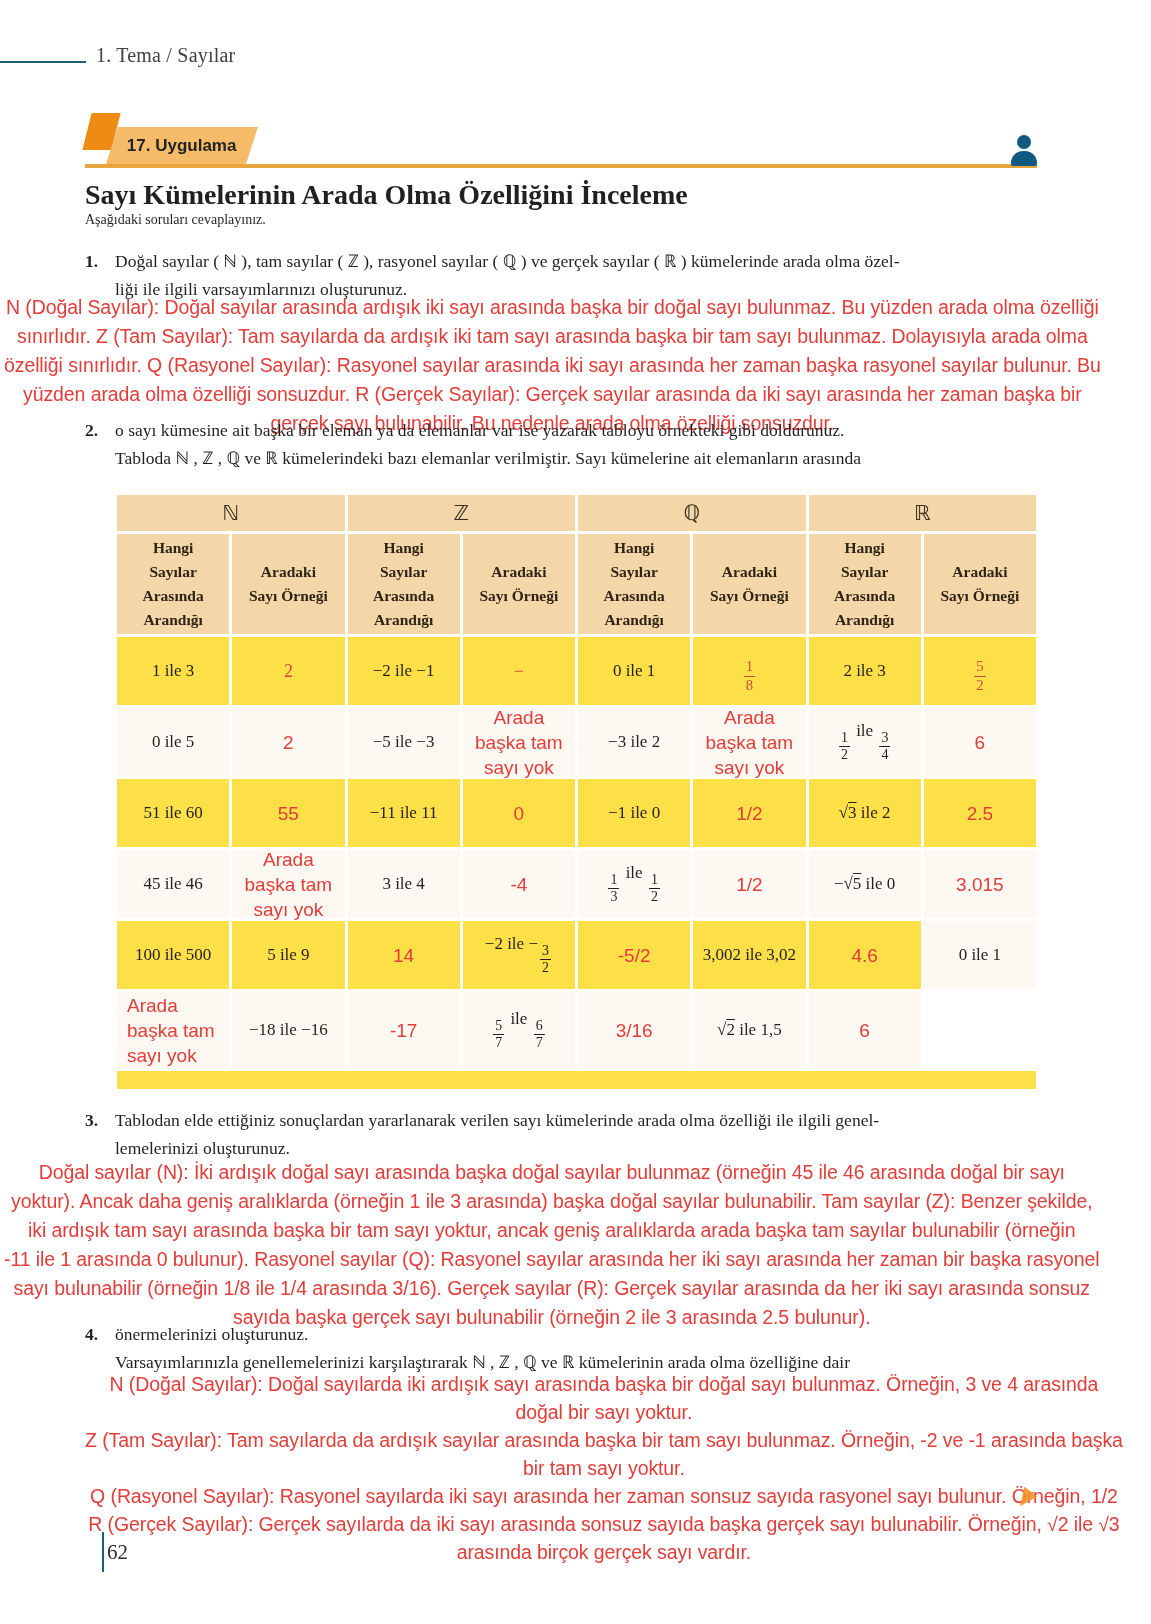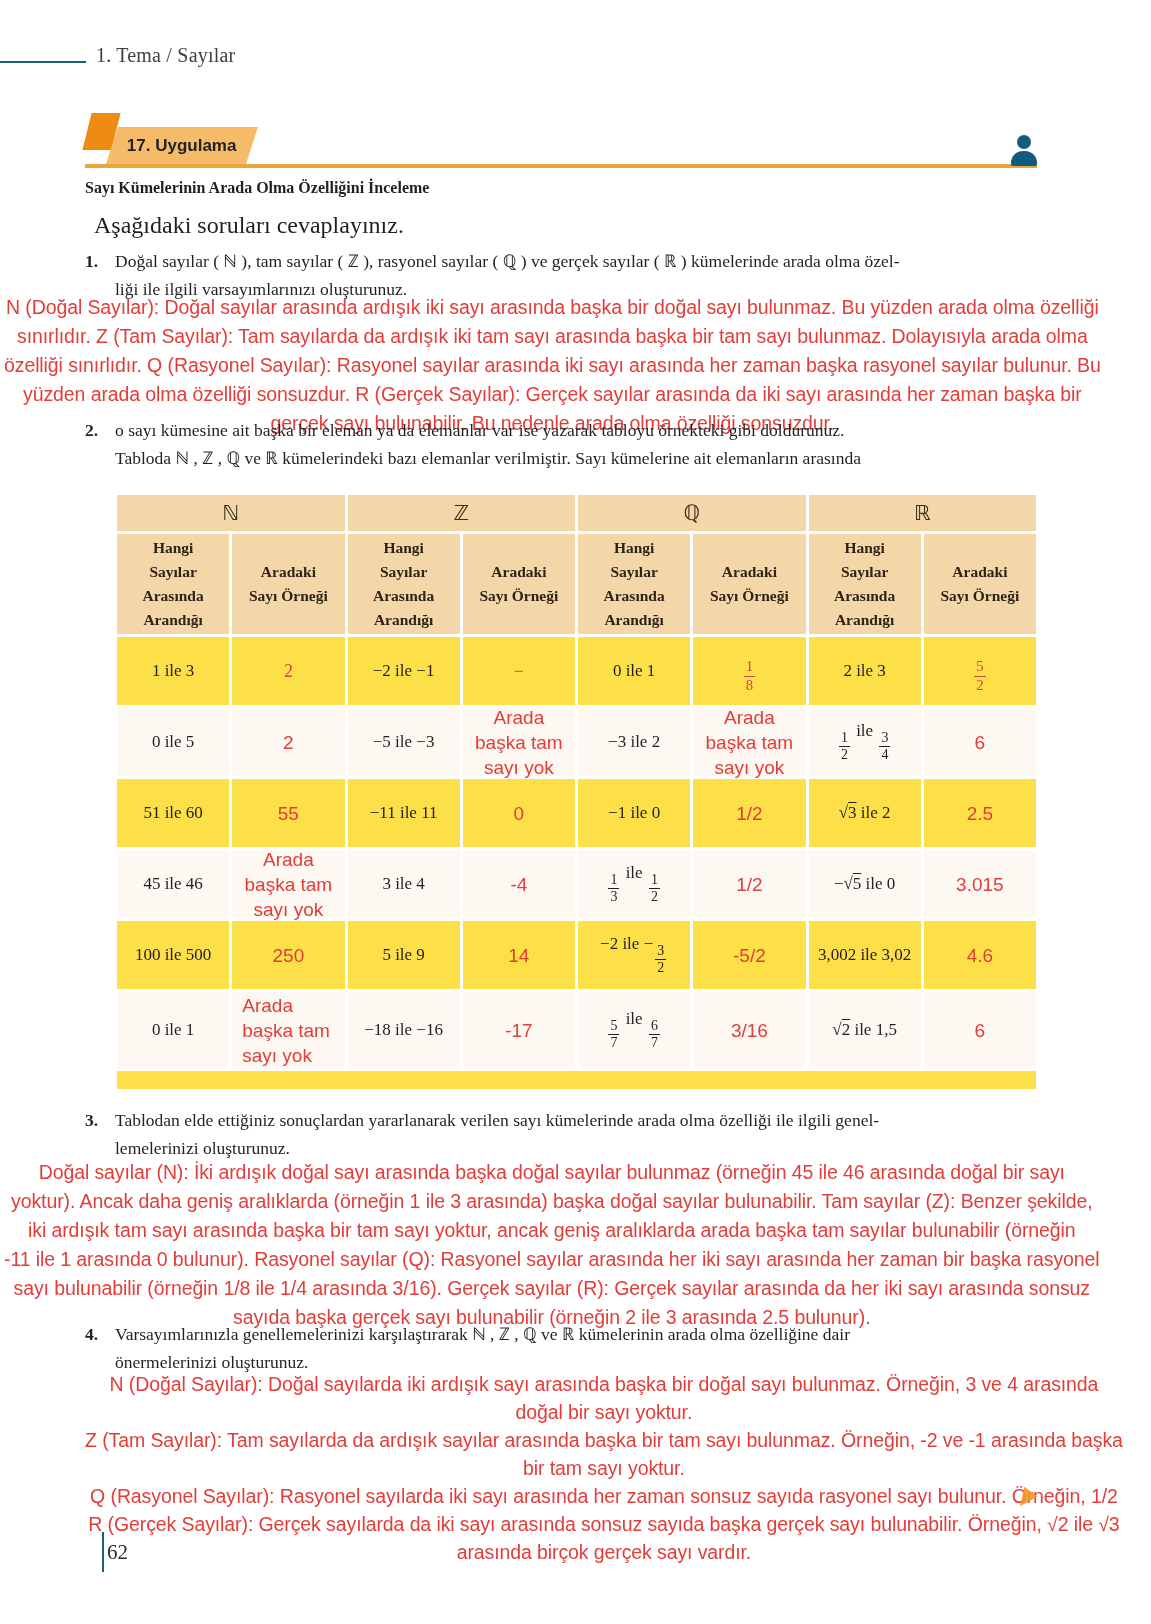--- a/index.html
+++ b/index.html
@@ -11,22 +11,22 @@
   .breadcrumb{position:absolute;left:96px;top:44px;font-size:20px;color:#404040;letter-spacing:.2px;}
   .badge-square{position:absolute;left:87px;top:113px;width:29px;height:37px;background:#ee8b13;transform:skewX(-14deg);}
   .badge{position:absolute;left:112px;top:127px;width:140px;height:37px;background:#f5bb68;
          transform:skewX(-18deg);display:flex;align-items:center;justify-content:center;}
   .badge-label{transform:skewX(18deg);font-family:"Liberation Sans",sans-serif;font-weight:700;font-size:17px;color:#222;}
   .section-rule{position:absolute;left:85px;top:164px;width:952px;height:4px;background:#e9a63d;}
   .person{position:absolute;left:1007px;top:135px;width:34px;height:31px;}
   .person .head{position:absolute;left:10px;top:0;width:14px;height:14px;border-radius:50%;background:#135a80;}
   .person .body{position:absolute;left:4px;top:16px;width:26px;height:15px;border-radius:12px 12px 2px 2px;background:#135a80;}
 
-  .title{position:absolute;left:85px;top:179px;font-size:16px;font-weight:700;white-space:nowrap;}
-  .subtitle{position:absolute;left:94px;top:212px;font-size:24px;white-space:nowrap;}
+  .title{position:absolute;left:85px;top:179px;font-size:28px;font-weight:700;white-space:nowrap;}
+  .subtitle{position:absolute;left:85px;top:212px;font-size:14px;white-space:nowrap;}
 
   
   .q{position:absolute;font-size:17.5px;line-height:28px;}
   .qn{position:absolute;left:0;top:0;font-weight:700;}
   .qtext{margin-left:30px;}
   .qtext .ln{white-space:nowrap;}
   #q1{left:85px;top:247px;}
   #q2{left:85px;top:416px;}
   #q3{left:85px;top:1106px;}
   #q4{left:85px;top:1320px;}
@@ -234,23 +234,20 @@
       </div>
       <div class="cell even ck">
         <span>−√<span class="ov">5</span> ile 0</span>
       </div>
       <div class="cell even ch">
         <span>3.015</span>
       </div>
       <div class="cell odd ck">
         <span>100 ile 500</span>
       </div>
-      <div class="cell odd ch">
-        <span>250</span>
-      </div>
       <div class="cell odd ck">
         <span>5 ile 9</span>
       </div>
       <div class="cell odd ch">
         <span>14</span>
       </div>
       <div class="cell odd ck">
         <span>−2 ile −<span class="fr">
             <span class="n">3</span>
             <span class="d">2</span>
@@ -310,22 +307,22 @@
       <div class="ln">yoktur). Ancak daha geniş aralıklarda (örneğin 1 ile 3 arasında) başka doğal sayılar bulunabilir. Tam sayılar (Z): Benzer şekilde,</div>
       <div class="ln">iki ardışık tam sayı arasında başka bir tam sayı yoktur, ancak geniş aralıklarda arada başka tam sayılar bulunabilir (örneğin</div>
       <div class="ln">-11 ile 1 arasında 0 bulunur). Rasyonel sayılar (Q): Rasyonel sayılar arasında her iki sayı arasında her zaman bir başka rasyonel</div>
       <div class="ln">sayı bulunabilir (örneğin 1/8 ile 1/4 arasında 3/16). Gerçek sayılar (R): Gerçek sayılar arasında da her iki sayı arasında sonsuz</div>
       <div class="ln">sayıda başka gerçek sayı bulunabilir (örneğin 2 ile 3 arasında 2.5 bulunur).</div>
     </div>
 
   <div class="q" id="q4">
     <span class="qn">4.</span>
     <div class="qtext">
+        <div class="ln">önermelerinizi oluşturunuz.</div>
         <div class="ln">Varsayımlarınızla genellemelerinizi karşılaştırarak ℕ , ℤ , ℚ ve ℝ kümelerinin arada olma özelliğine dair</div>
-        <div class="ln">önermelerinizi oluşturunuz.</div>
       </div>
   </div>
   <div class="ans" id="a4">
       <div class="ln">N (Doğal Sayılar): Doğal sayılarda iki ardışık sayı arasında başka bir doğal sayı bulunmaz. Örneğin, 3 ve 4 arasında</div>
       <div class="ln">doğal bir sayı yoktur.</div>
       <div class="ln">Z (Tam Sayılar): Tam sayılarda da ardışık sayılar arasında başka bir tam sayı bulunmaz. Örneğin, -2 ve -1 arasında başka</div>
       <div class="ln">bir tam sayı yoktur.</div>
       <div class="ln">Q (Rasyonel Sayılar): Rasyonel sayılarda iki sayı arasında her zaman sonsuz sayıda rasyonel sayı bulunur. Örneğin, 1/2</div>
       <div class="ln">R (Gerçek Sayılar): Gerçek sayılarda da iki sayı arasında sonsuz sayıda başka gerçek sayı bulunabilir. Örneğin, √2 ile √3</div>
       <div class="ln">arasında birçok gerçek sayı vardır.</div>

